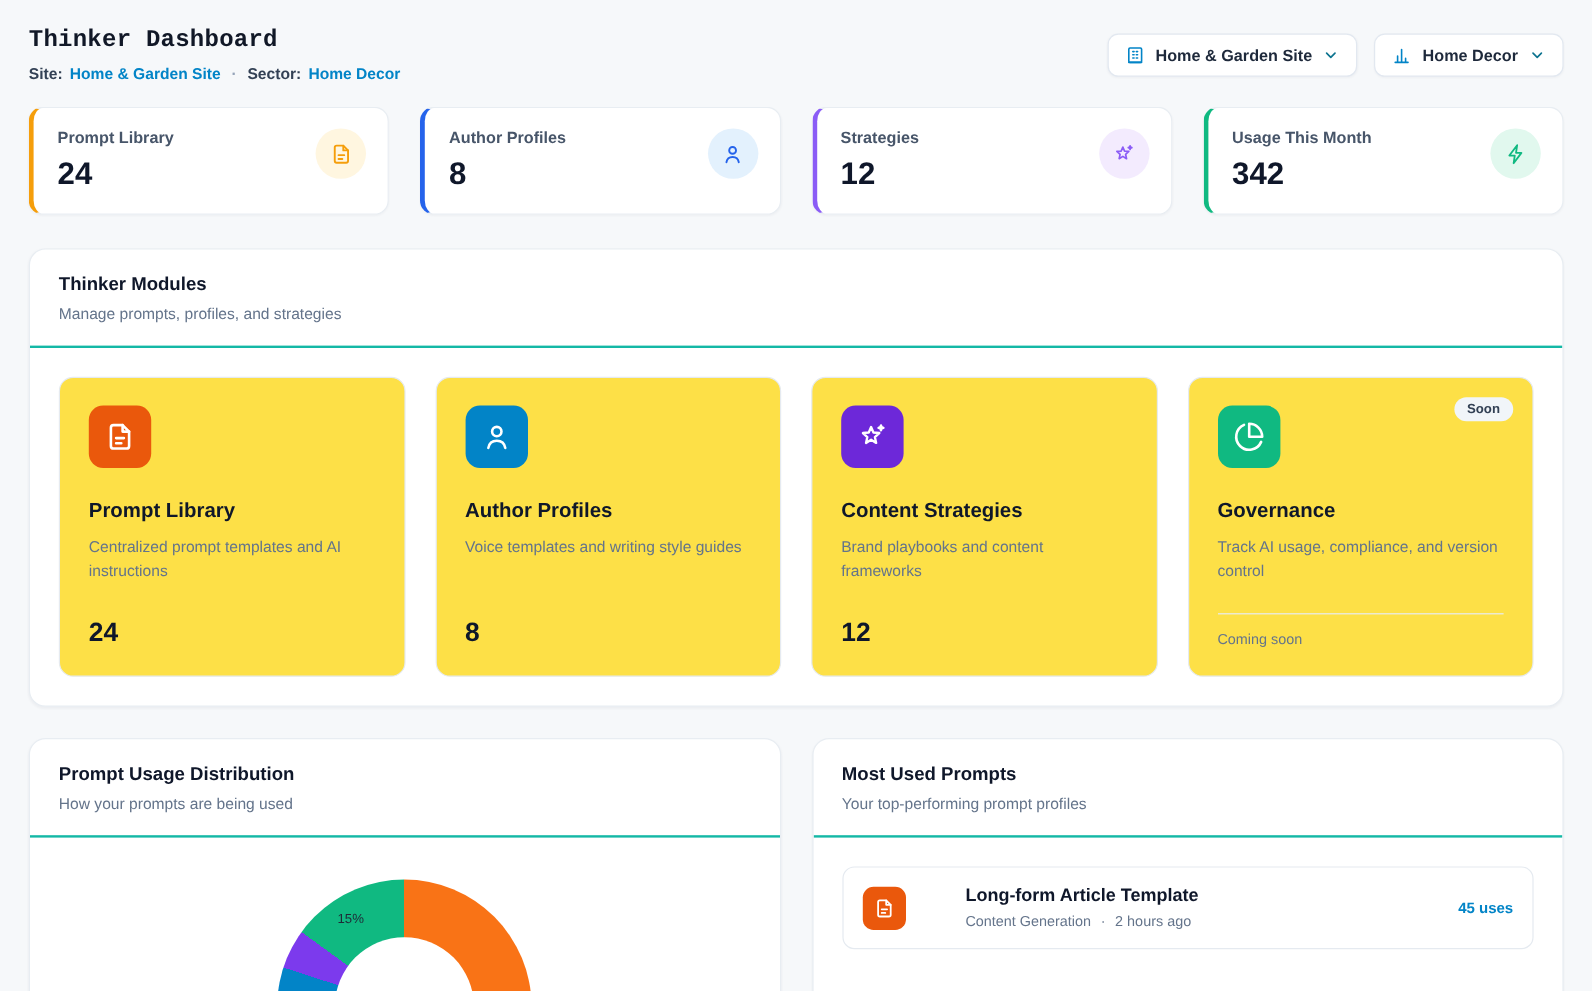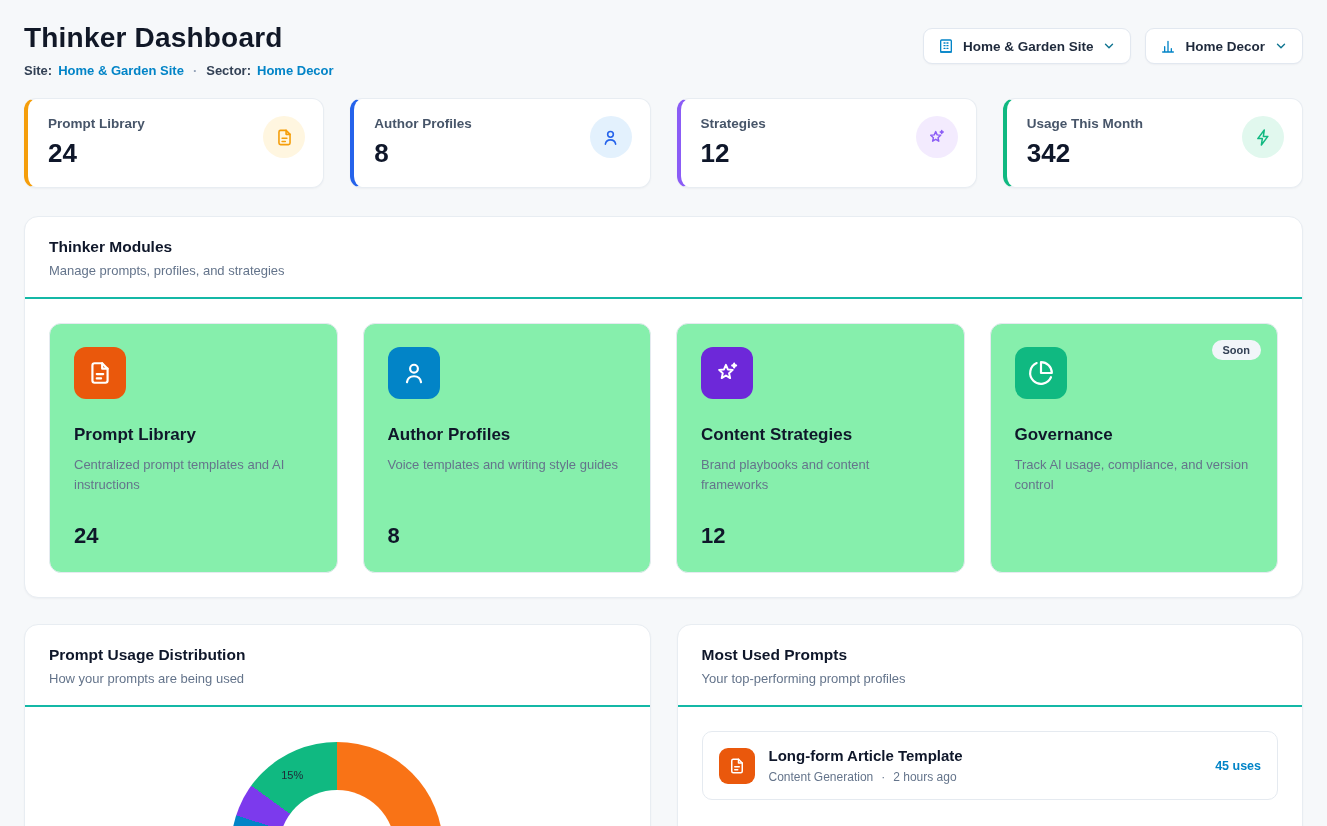--- a/index.html
+++ b/index.html
@@ -7,21 +7,21 @@
   body {
     font-family:"Liberation Sans","DejaVu Sans",sans-serif;
     background:#f6f8fa;
     color:#0f172a;
     -webkit-font-smoothing:antialiased;
   }
   .page { padding:22px 24px; height:100%; }
 
   
   .topbar { display:flex; justify-content:space-between; align-items:flex-start; }
-  .page-title { font-size:28px; font-weight:800; color:#111827; letter-spacing:.2px; }
+  .page-title { font-size:20px; font-weight:800; color:#111827; letter-spacing:.2px;font-family:Liberation Mono, monospace; }
   .subtitle { margin-top:9px; font-size:13px; color:#334155; font-weight:600; display:flex; gap:6px; align-items:flex-start; }
   .subtitle a { color:#0284c7; text-decoration:none; font-weight:700; }
   .subtitle .dot { color:#94a3b8; margin:0 3px; }
   .top-actions { display:flex; gap:14px; margin-top:6px; }
   .selector-btn {
     display:flex; align-items:center; gap:9px;
     background:#fff; border:1px solid #e2e8f0; border-radius:9px;
     height:36px; padding:0 14px; font-family:inherit;
     font-size:13.5px; font-weight:700; color:#1e293b; cursor:pointer;
     box-shadow:0 1px 2px rgba(16,24,40,.04);
@@ -57,21 +57,21 @@
   .panel-head { padding:21px 24px 19px; border-bottom:2px solid #14b8a6; }
   .panel-title { font-size:15.5px; font-weight:800; color:#0f172a; }
   .panel-sub { font-size:13px; color:#64748b; margin-top:7px; }
 
   
   .modules-panel { margin-top:28px; }
   .modules-grid { display:grid; grid-template-columns:repeat(4,1fr); gap:25px; padding:24px; }
   .module-card {
     position:relative; border:1px solid #e5eaf0; border-radius:12px;
     padding:23px 24px; min-height:250px; display:flex; flex-direction:column;
-    background:#86efac;
+    background:#fde047;
   }
   .mod-icon {
     width:52px; height:52px; border-radius:12px; color:#fff;
     display:flex; align-items:center; justify-content:center;
   }
   .mod-orange { background:#ea580c; }
   .mod-blue   { background:#0284c7; }
   .mod-purple { background:#6d28d9; }
   .mod-green  { background:#10b981; }
   .mod-title { font-size:17px; font-weight:800; color:#0f172a; margin-top:26px; }
@@ -110,21 +110,21 @@
   .prompt-list { padding:24px; }
   .prompt-item {
     display:flex; align-items:center; gap:14px;
     border:1px solid #e5eaf0; border-radius:10px; padding:15px 16px;
     background:#fff;
   }
   .item-icon {
     width:36px; height:36px; border-radius:9px; background:#ea580c; color:#fff;
     display:flex; align-items:center; justify-content:center; flex:none;
   }
-  .item-body { flex:1; }
+  .item-body { flex:1;margin-left:36px; }
   .item-title { font-size:15px; font-weight:800; color:#0f172a; }
   .item-meta { display:flex; gap:8px; align-items:flex-start; font-size:12px; color:#64748b; margin-top:6px; }
   .item-uses { font-size:12.5px; font-weight:800; color:#0284c7; white-space:nowrap; }
 </style>
 </head>
 <body>
 
 <div class="page">
 
   <div class="topbar">
@@ -263,20 +263,21 @@
       <div class="module-card">
         <span class="soon-badge">Soon</span>
         <span class="mod-icon mod-green">
           <svg width="26" height="26" viewBox="0 0 24 24" fill="none" stroke="currentColor" stroke-width="2" stroke-linecap="round" stroke-linejoin="round">
               <path d="M21.2 15.9A10 10 0 1 1 8 2.8"></path>
               <path d="M22 12A10 10 0 0 0 12 2v10z"></path>
             </svg>
         </span>
         <h3 class="mod-title">Governance</h3>
         <p class="mod-desc">Track AI usage, compliance, and version control</p>
+        <div class="mod-footer">Coming soon</div>
       </div>
     </div>
   </section>
 
   <div class="bottom-grid">
 
     <section class="panel chart-card">
       <div class="panel-head">
         <div class="panel-title">Prompt Usage Distribution</div>
         <div class="panel-sub">How your prompts are being used</div>

